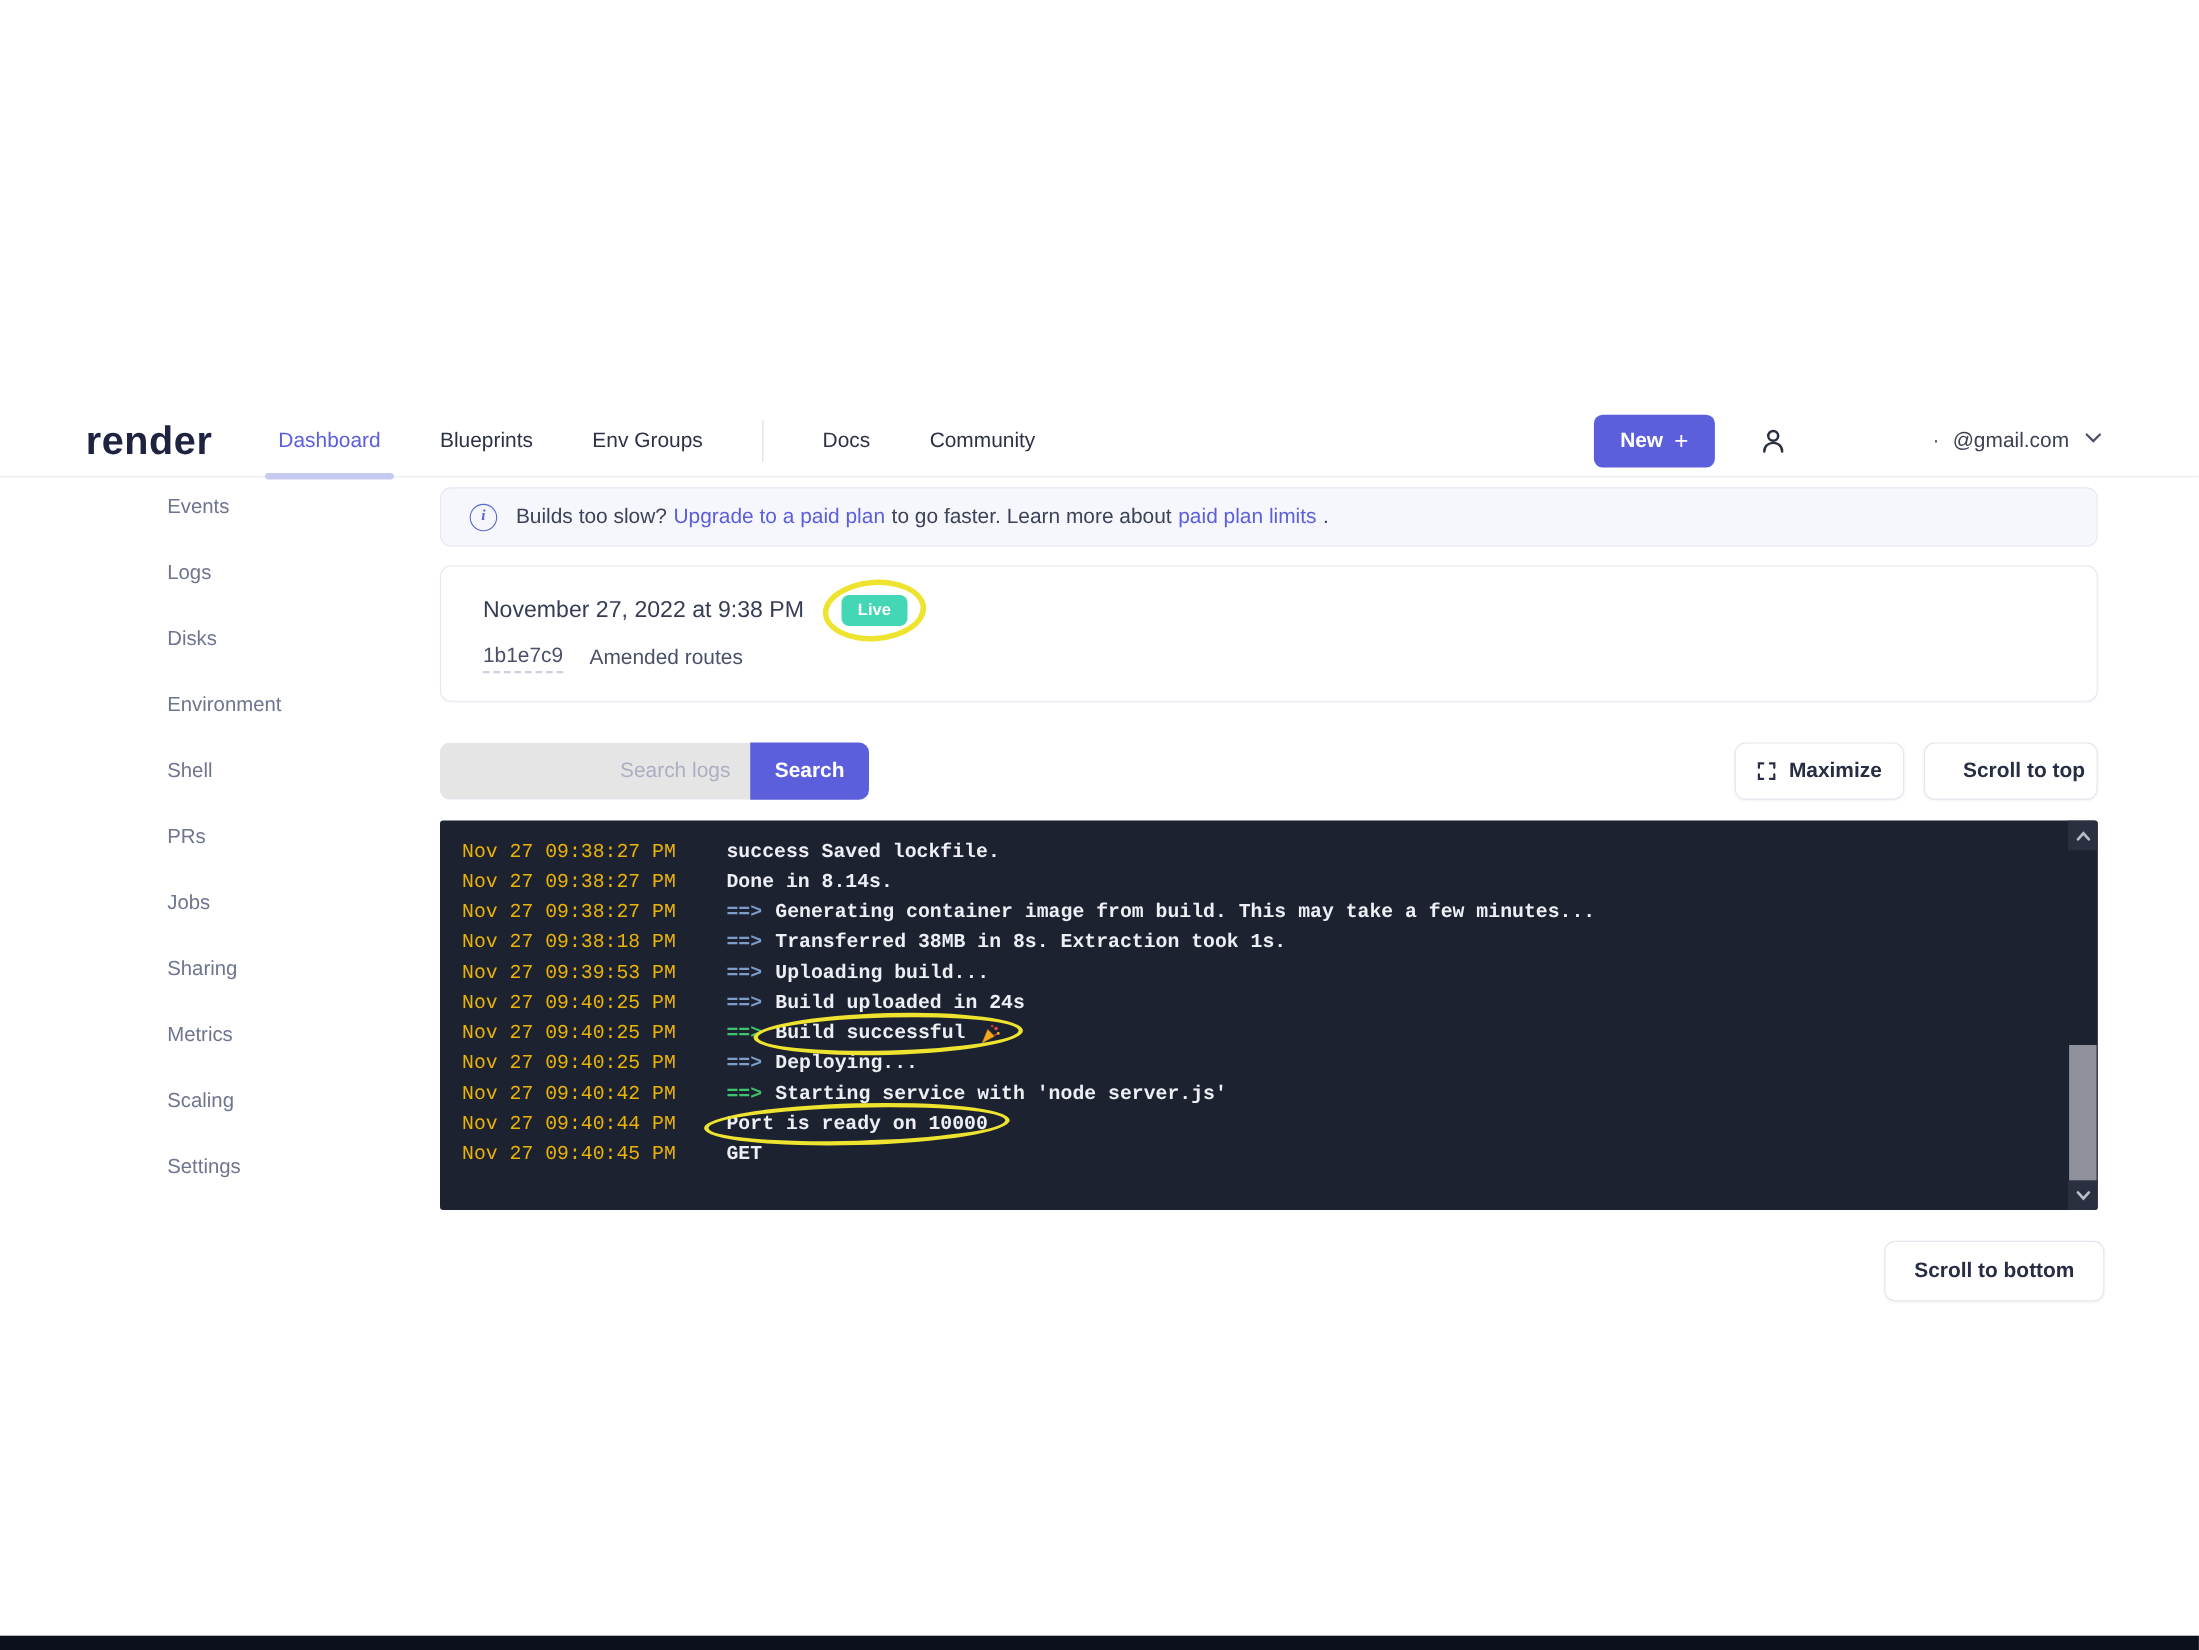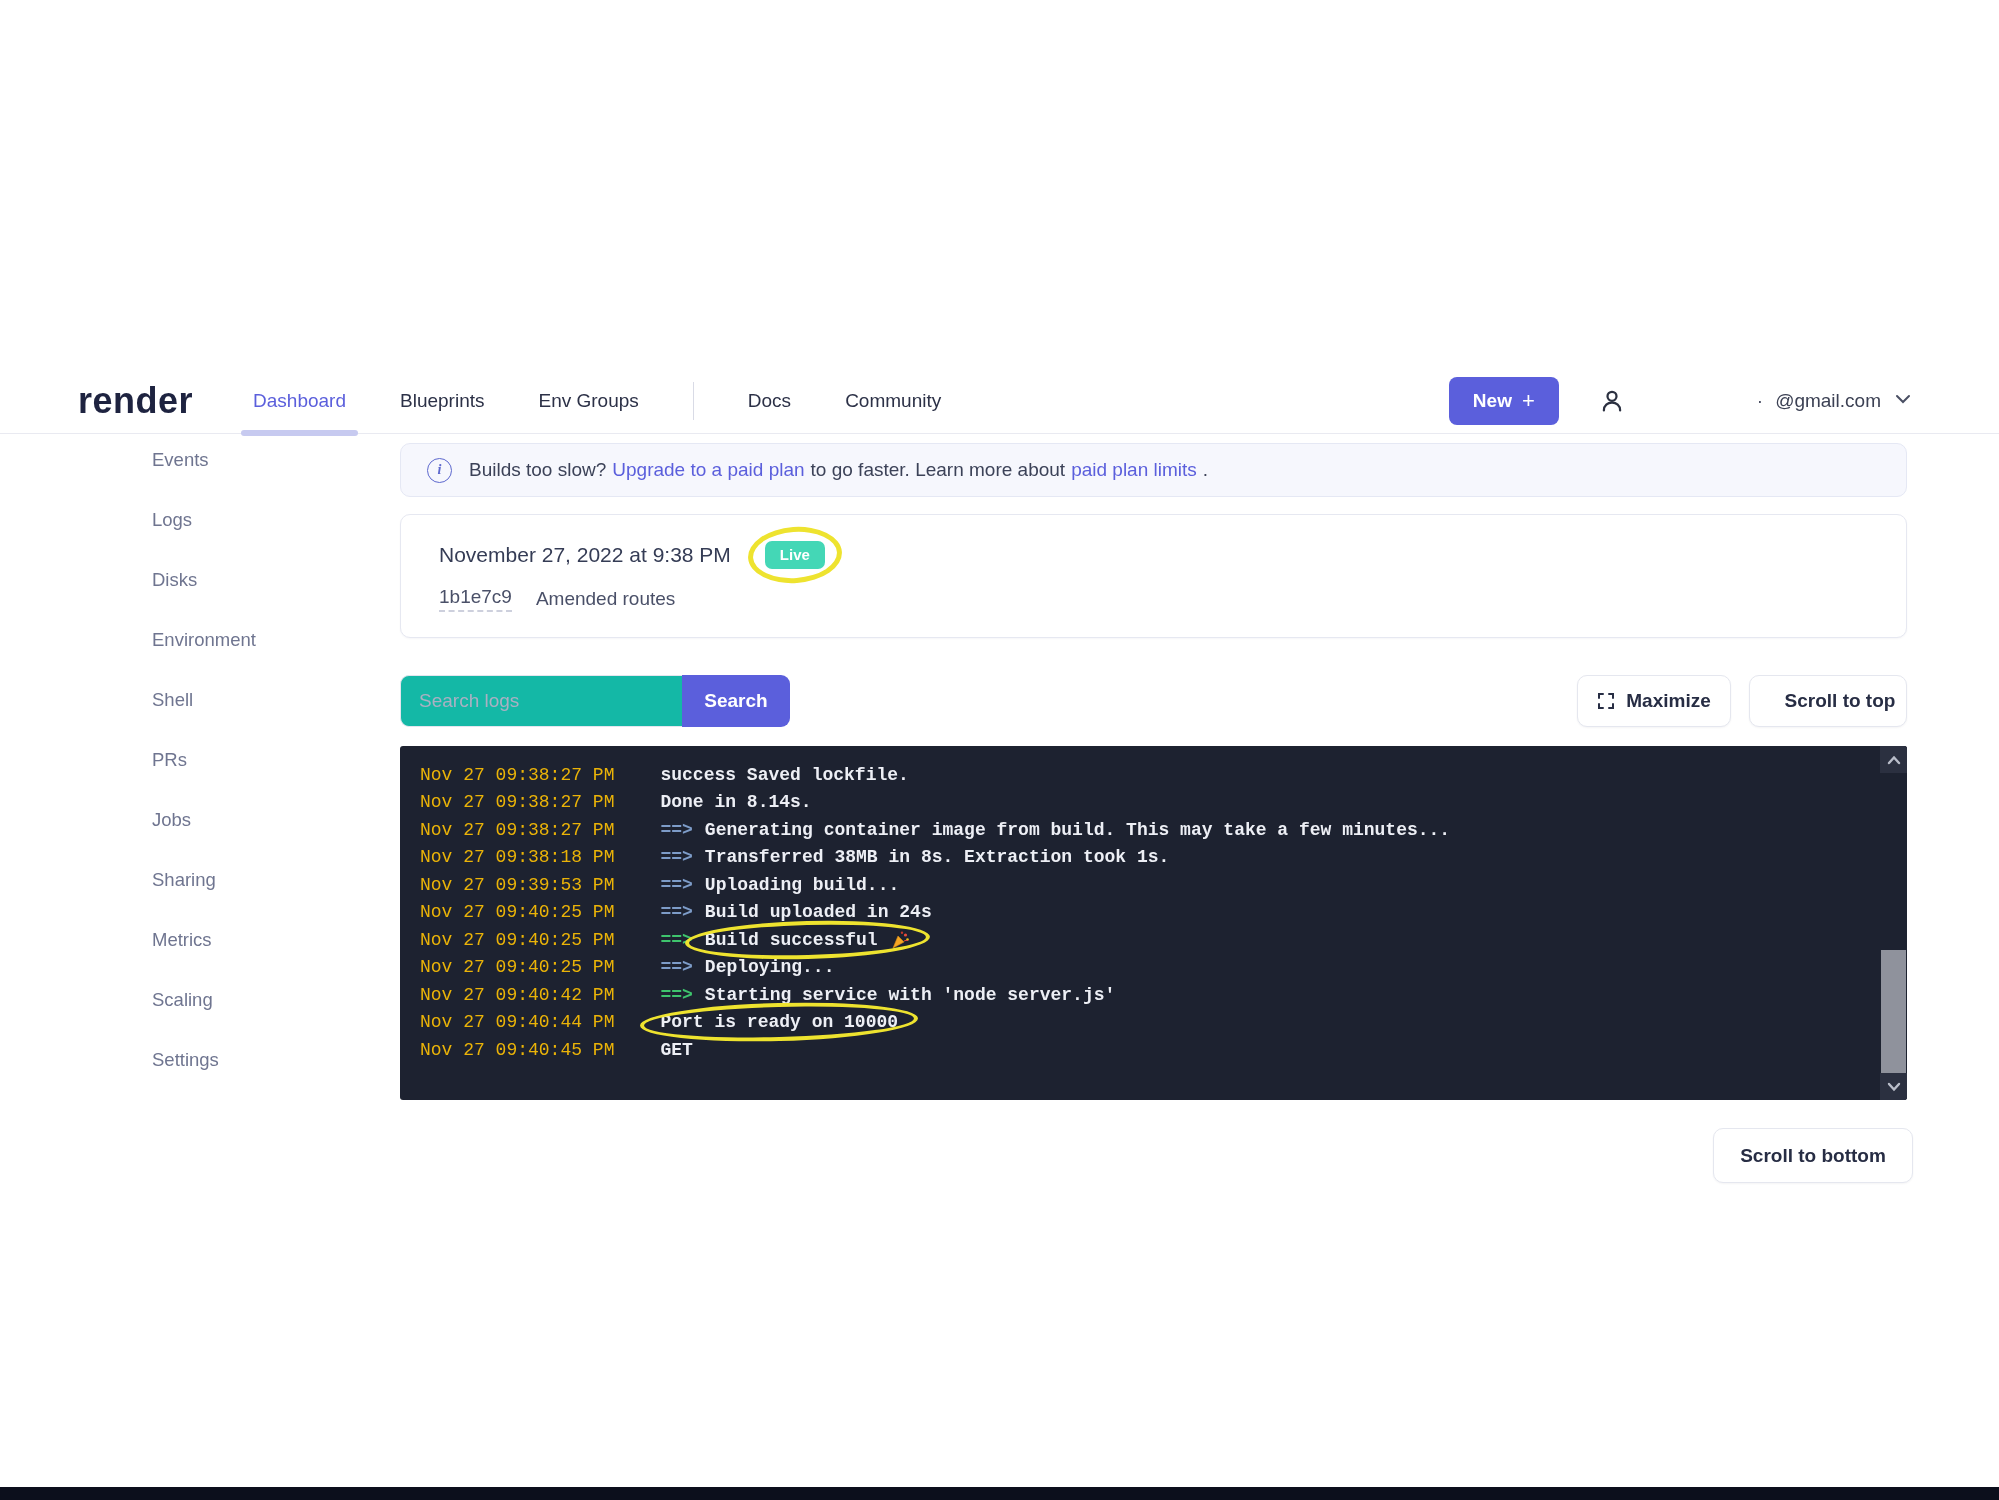--- a/index.html
+++ b/index.html
@@ -85,21 +85,21 @@
     font-size:19px; color:#4a5068; border-bottom:2px dashed #cdd0dd;
     padding-bottom:2px; cursor:pointer;
   }
   .commit-msg { font-size:19px; color:#4a5068; }
 
   
   .search-group { position:absolute; left:400px; top:675px; display:flex; }
   .search-input {
     width:282px; height:52px; border:1px solid #e3e5ee; border-right:none;
     border-radius:9px 0 0 9px; padding:0 18px; font-size:19px; color:#3c4258;
-    outline:none; font-family:"Liberation Sans", sans-serif; background:#14b8a6;
+    outline:none; font-family:"Liberation Sans", sans-serif; background:#e5e5e5;text-align:right;
   }
   .search-input::placeholder { color:#aab0c2; }
   .search-btn {
     width:108px; height:52px; background:var(--accent); color:#fff;
     border:none; border-radius:0 9px 9px 0; font-size:19px; font-weight:600;
     cursor:pointer; font-family:"Liberation Sans", sans-serif;
   }
   .white-btn {
     background:#ffffff; border:1px solid #e5e7ef; border-radius:10px;
     height:52px; font-size:19px; font-weight:600; color:#272d44;

